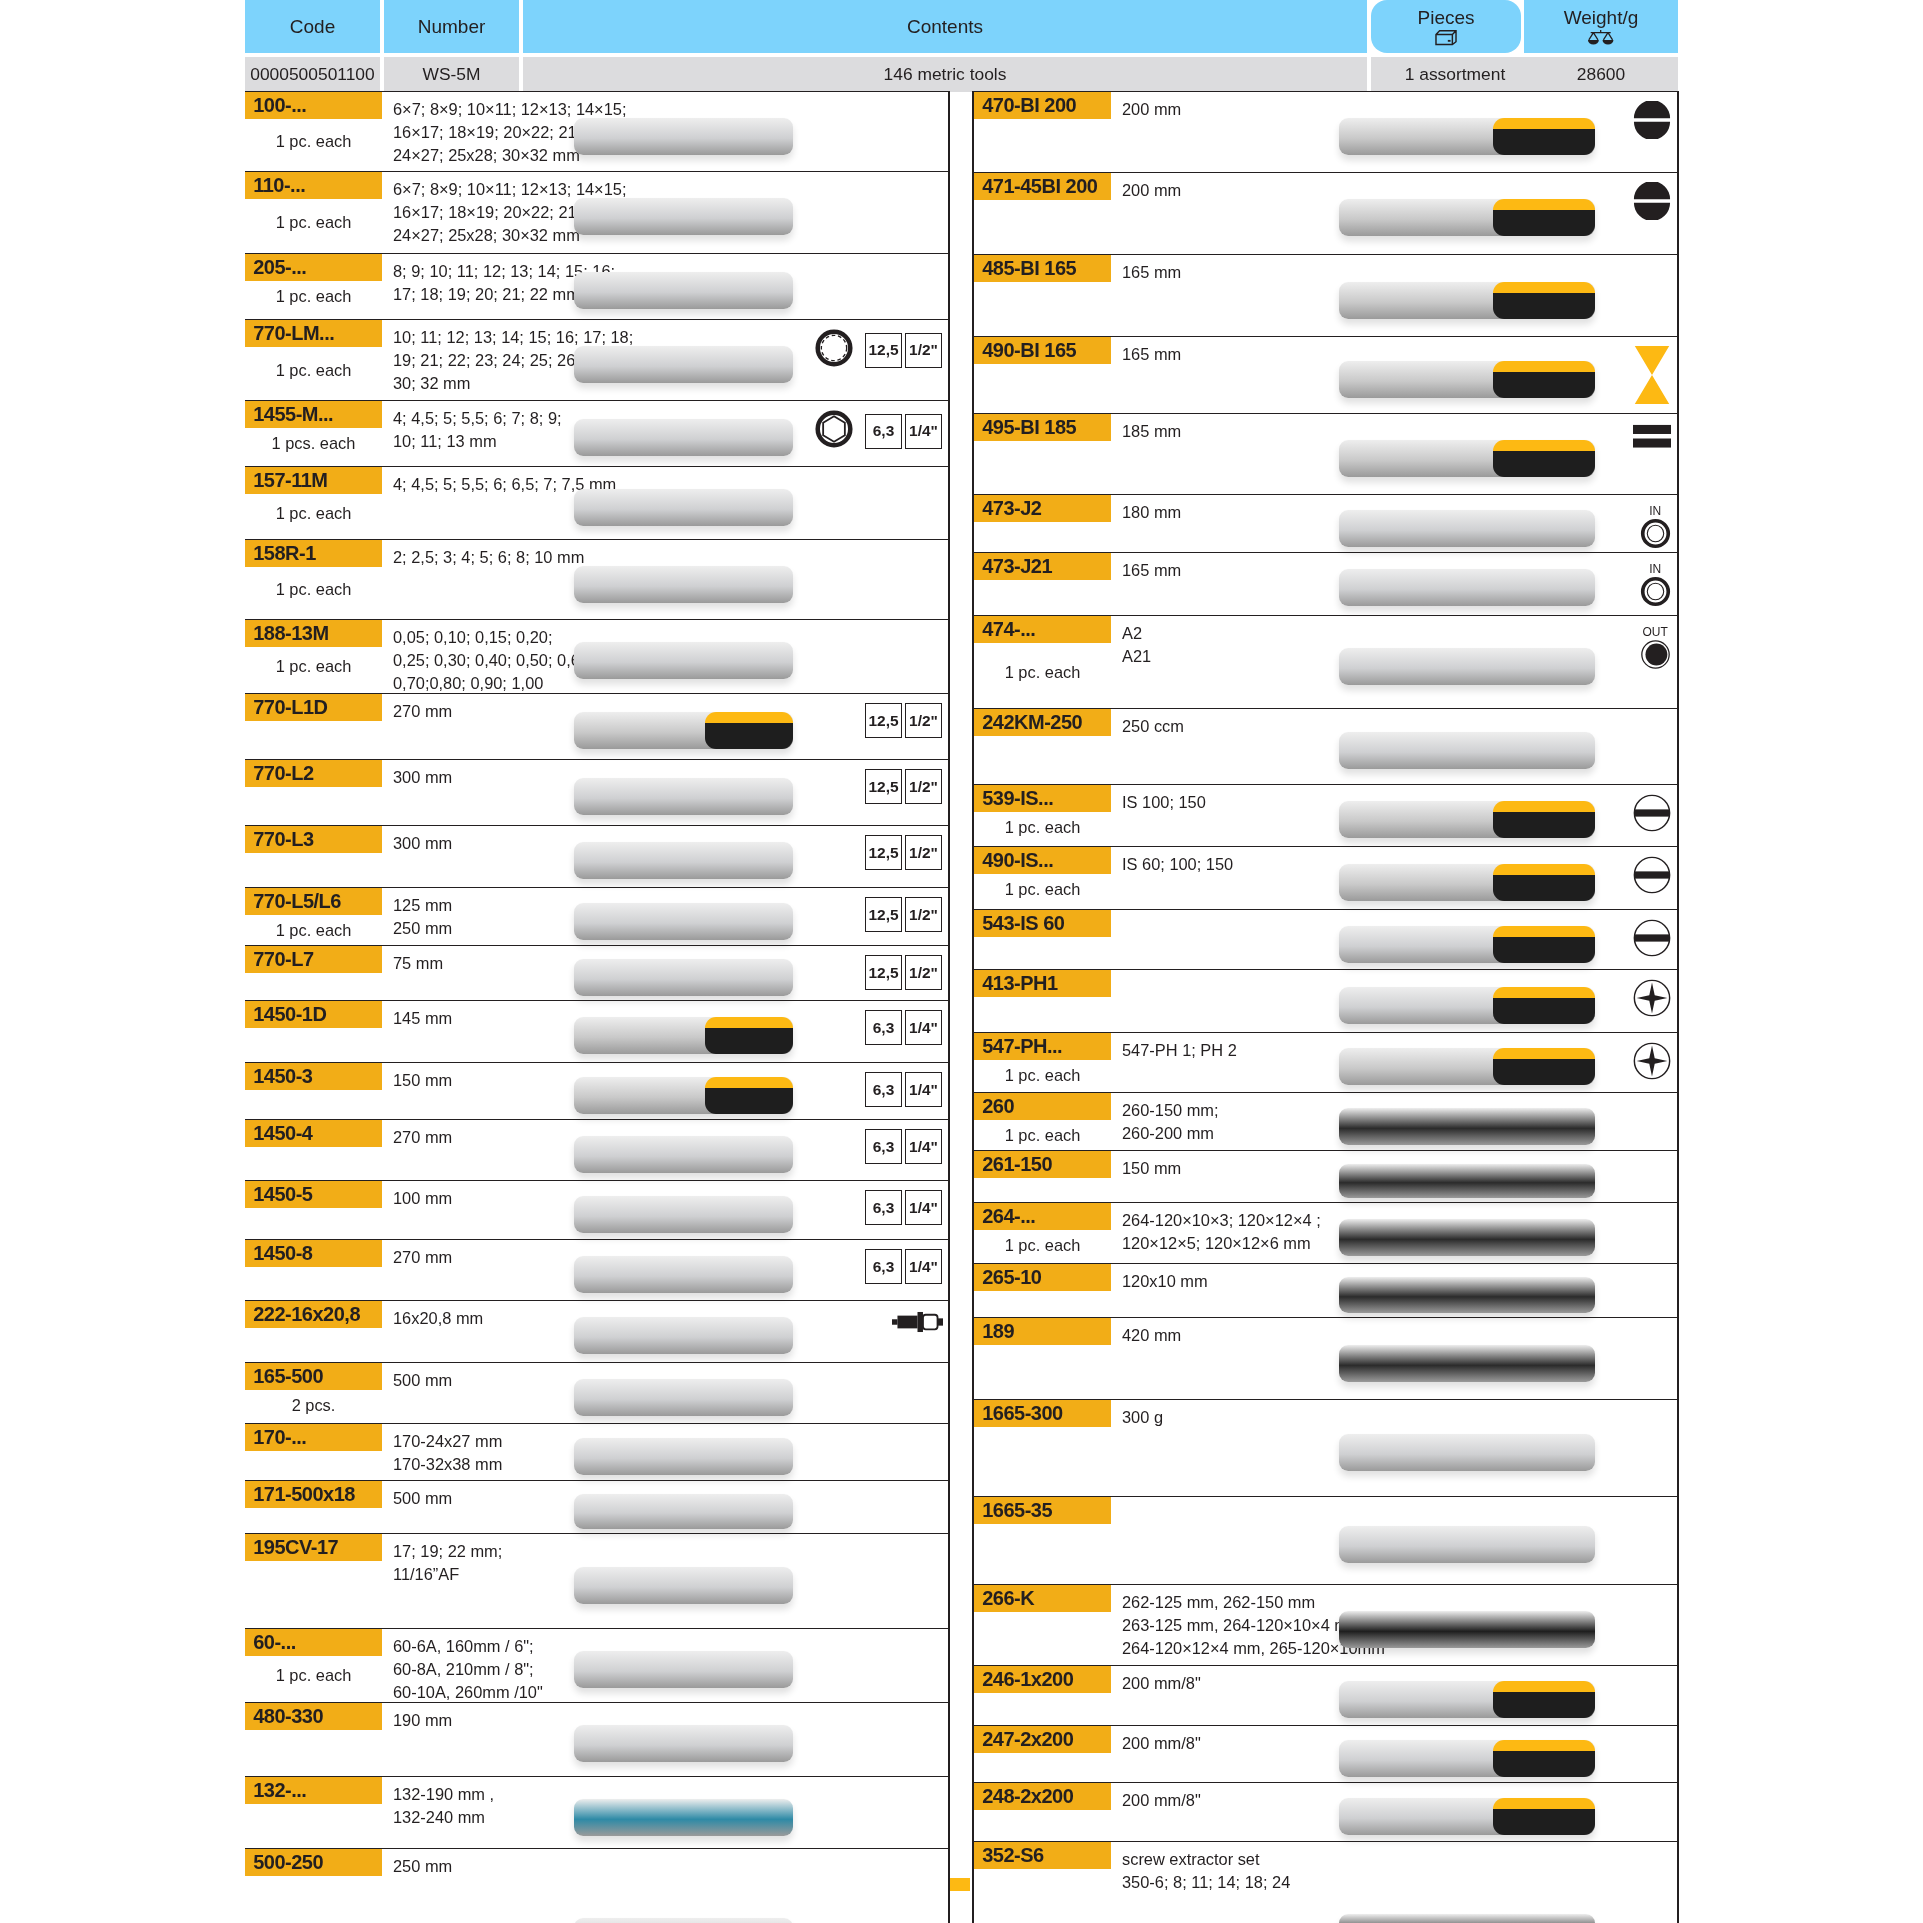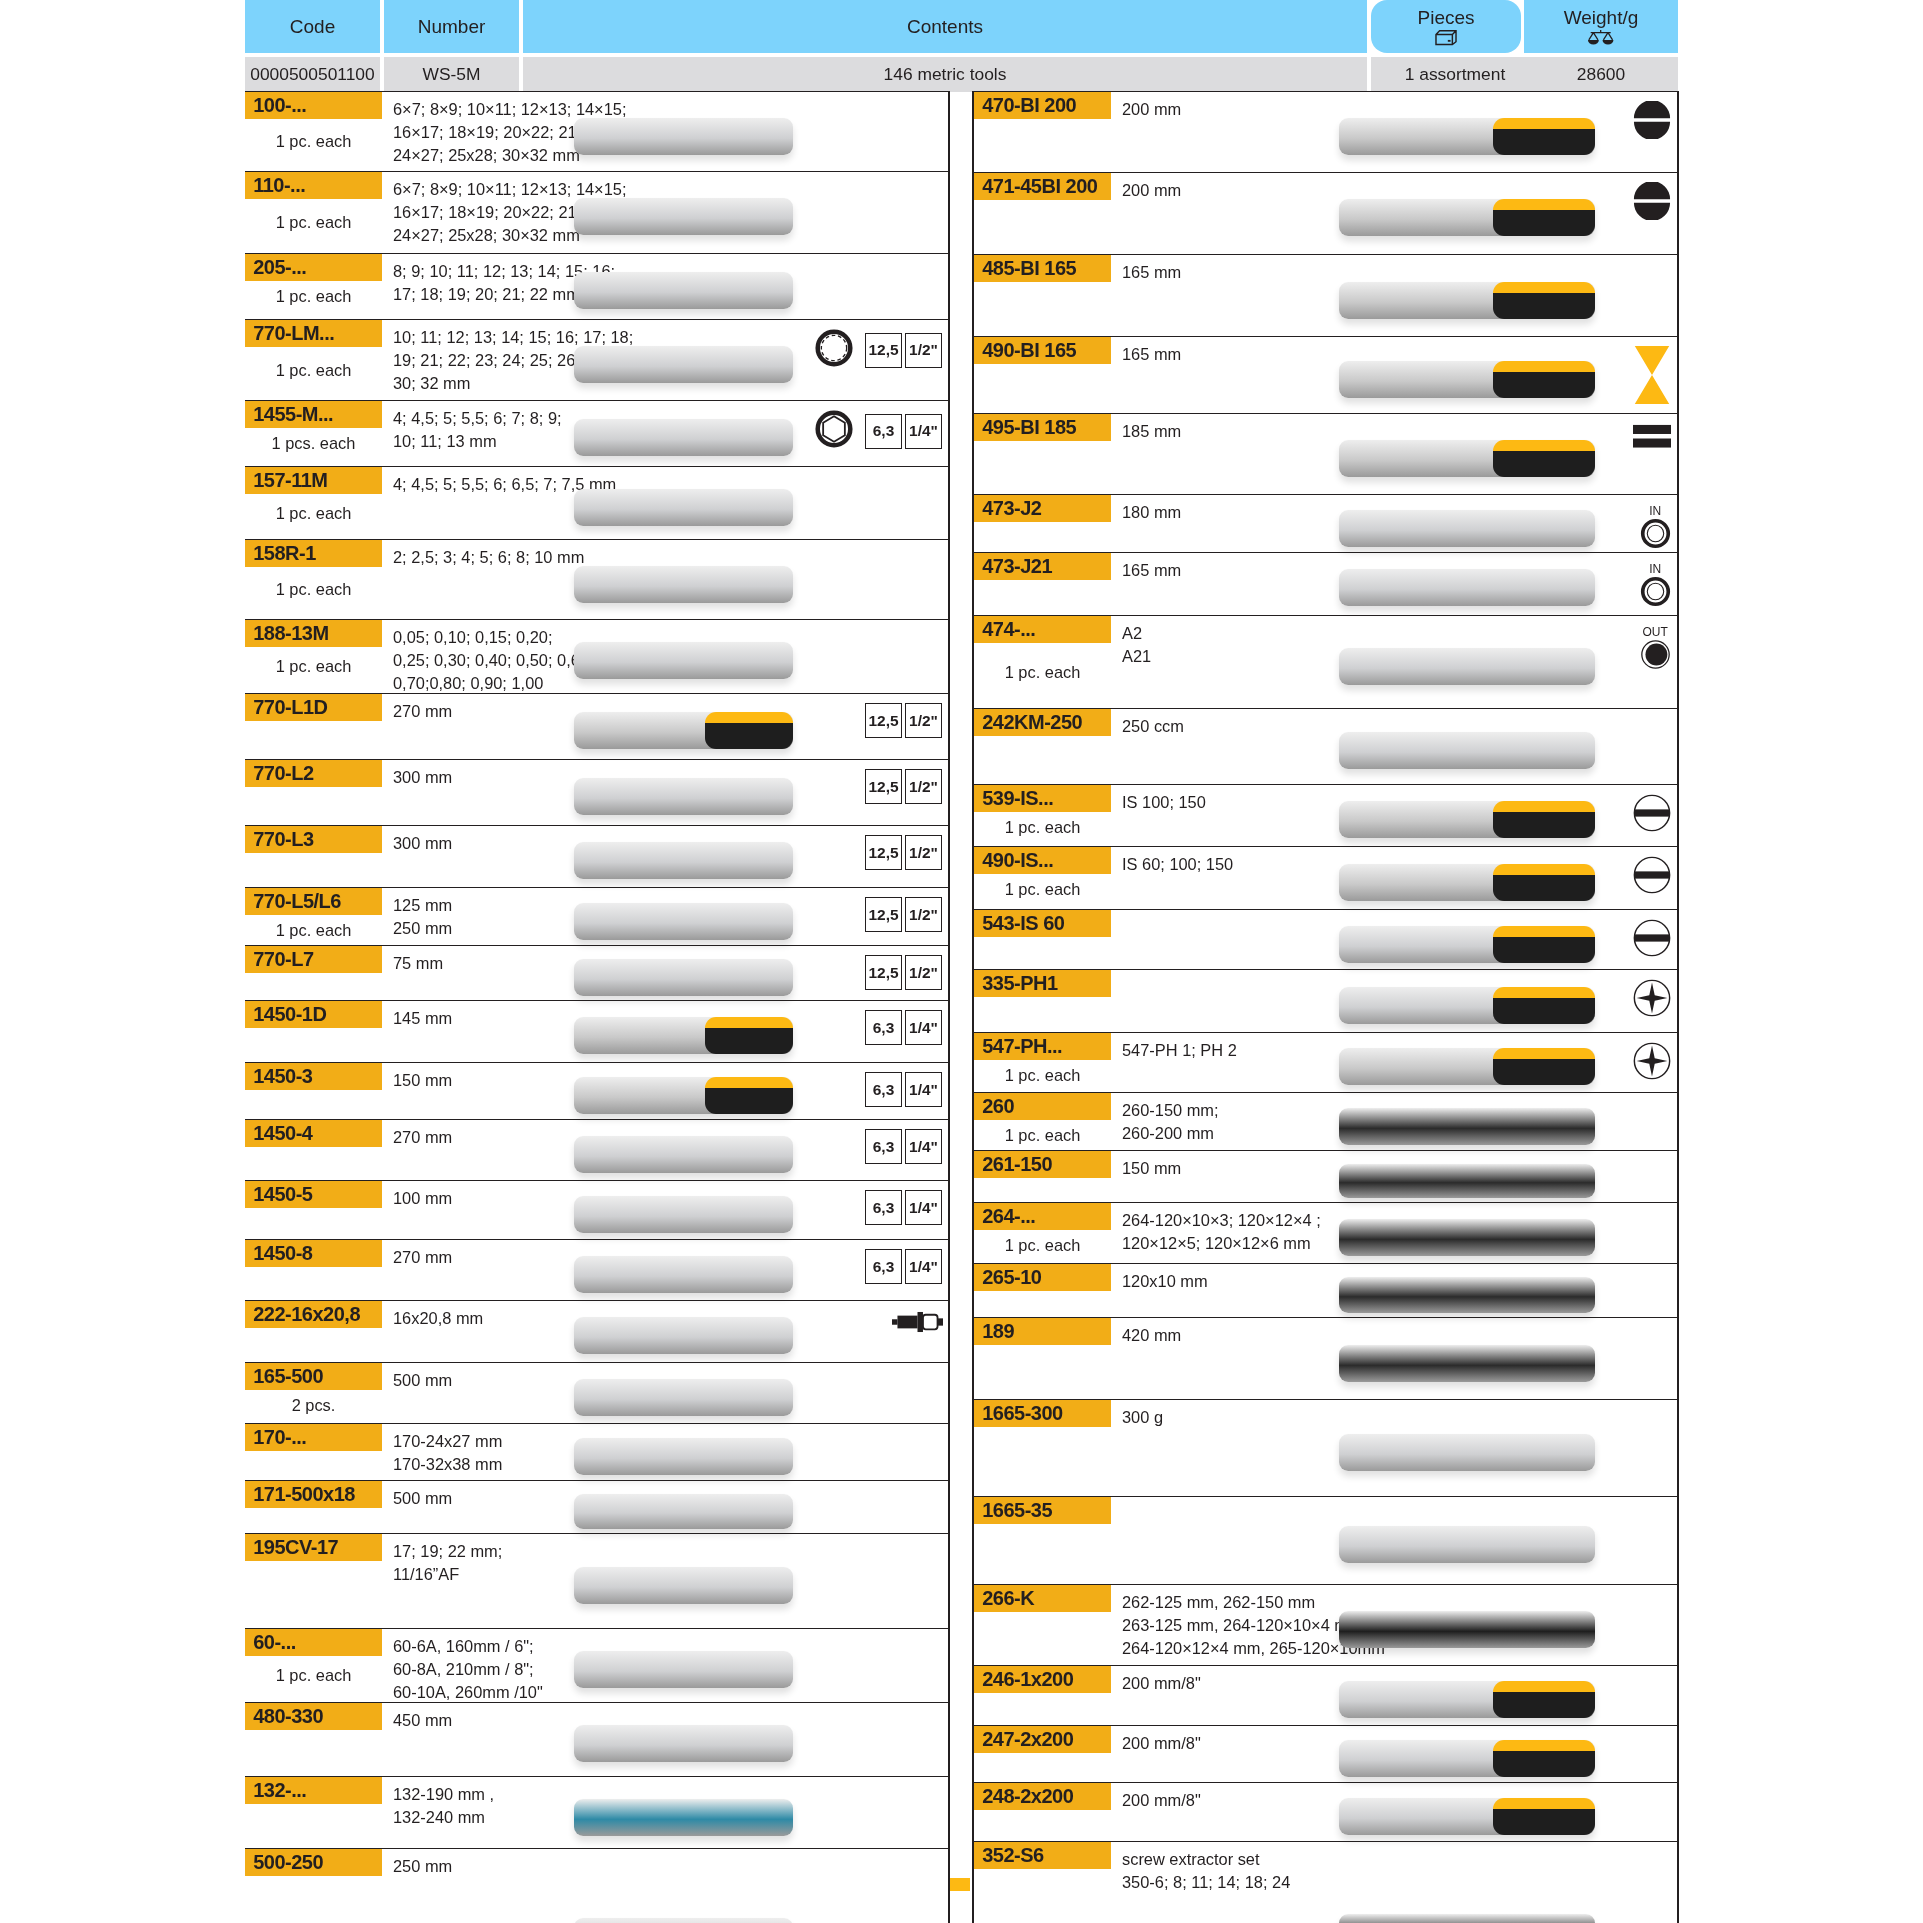--- a/index.html
+++ b/index.html
@@ -241,21 +241,21 @@
     <div class="row" style="top: 1537px; height: 74px; width: 705px;">
       <div class="code">60-...</div>
       <div class="qty" style="top: 37px;">1 pc. each</div>
       <div class="desc">60-6A, 160mm /  6";
 60-8A, 210mm /  8";
 60-10A, 260mm /10"</div>
       <div class="pic" style="left: 329px; top: 22.4px; width: 219px; height: 37px; background: linear-gradient(rgb(238, 238, 238) 0%, rgb(207, 208, 210) 55%, rgb(154, 154, 154) 100%); box-shadow: rgba(0, 0, 0, 0.12) 0px 5.5px 7.3px;"></div>
     </div>
     <div class="row" style="top: 1611px; height: 74px; width: 705px;">
       <div class="code">480-330</div>
-      <div class="desc">450 mm</div>
+      <div class="desc">190 mm</div>
       <div class="pic" style="left: 329px; top: 22.4px; width: 219px; height: 37px; background: linear-gradient(rgb(238, 238, 238) 0%, rgb(207, 208, 210) 55%, rgb(154, 154, 154) 100%); box-shadow: rgba(0, 0, 0, 0.12) 0px 5.5px 7.3px;"></div>
     </div>
     <div class="row" style="top: 1685px; height: 72px; width: 705px;">
       <div class="code">132-...</div>
       <div class="desc">132-190 mm ,
 132-240 mm</div>
       <div class="pic" style="left: 329px; top: 21.5px; width: 219px; height: 37px; background: linear-gradient(rgb(238, 238, 238) 0%, rgb(46, 138, 166) 55%, rgb(154, 154, 154) 100%); box-shadow: rgba(0, 0, 0, 0.12) 0px 5.5px 7.3px;"></div>
     </div>
     <div class="row" style="top: 1757px; height: 166px; width: 705px;">
       <div class="code">500-250</div>
@@ -376,21 +376,21 @@
       <div class="desc"></div>
       <div class="pic" style="left: 365px; top: 15.5px; width: 256px; height: 37px; background: linear-gradient(rgb(238, 238, 238) 0%, rgb(207, 208, 210) 55%, rgb(154, 154, 154) 100%); box-shadow: rgba(0, 0, 0, 0.12) 0px 5.5px 7.3px;">
         <div style="position: absolute; right: 0px; top: 0px; width: 40%; height: 100%; border-radius: 11px; background: linear-gradient(rgb(253, 185, 19) 0%, rgb(253, 185, 19) 30%, rgb(30, 30, 30) 31%, rgb(30, 30, 30) 100%);"></div>
       </div>
       <div class="sym" style="right: 7.3px; top: 9.1px;"><svg width="38" height="38" viewBox="0 0 42 42">
           <circle cx="21" cy="21" r="19.5" fill="#fff" stroke="#231f20" stroke-width="1.6"></circle>
           <rect x="2" y="17" width="38" height="8" fill="#231f20"></rect>
         </svg></div>
     </div>
     <div class="row" style="top: 878px; height: 63px; width: 704px;">
-      <div class="code">335-PH1</div>
+      <div class="code">413-PH1</div>
       <div class="desc"></div>
       <div class="pic" style="left: 365px; top: 17px; width: 256px; height: 37px; background: linear-gradient(rgb(238, 238, 238) 0%, rgb(207, 208, 210) 55%, rgb(154, 154, 154) 100%); box-shadow: rgba(0, 0, 0, 0.12) 0px 5.5px 7.3px;">
         <div style="position: absolute; right: 0px; top: 0px; width: 40%; height: 100%; border-radius: 11px; background: linear-gradient(rgb(253, 185, 19) 0%, rgb(253, 185, 19) 30%, rgb(30, 30, 30) 31%, rgb(30, 30, 30) 100%);"></div>
       </div>
       <div class="sym" style="right: 7.3px; top: 9.1px;"><svg width="38" height="38" viewBox="0 0 42 42">
           <circle cx="21" cy="21" r="19.5" fill="#fff" stroke="#231f20" stroke-width="1.6"></circle>
           <path d="M21 4 L24 18 L38 21 L24 24 L21 38 L18 24 L4 21 L18 18 Z" fill="#231f20"></path>
         </svg></div>
     </div>
     <div class="row" style="top: 941px; height: 59px; width: 704px;">

